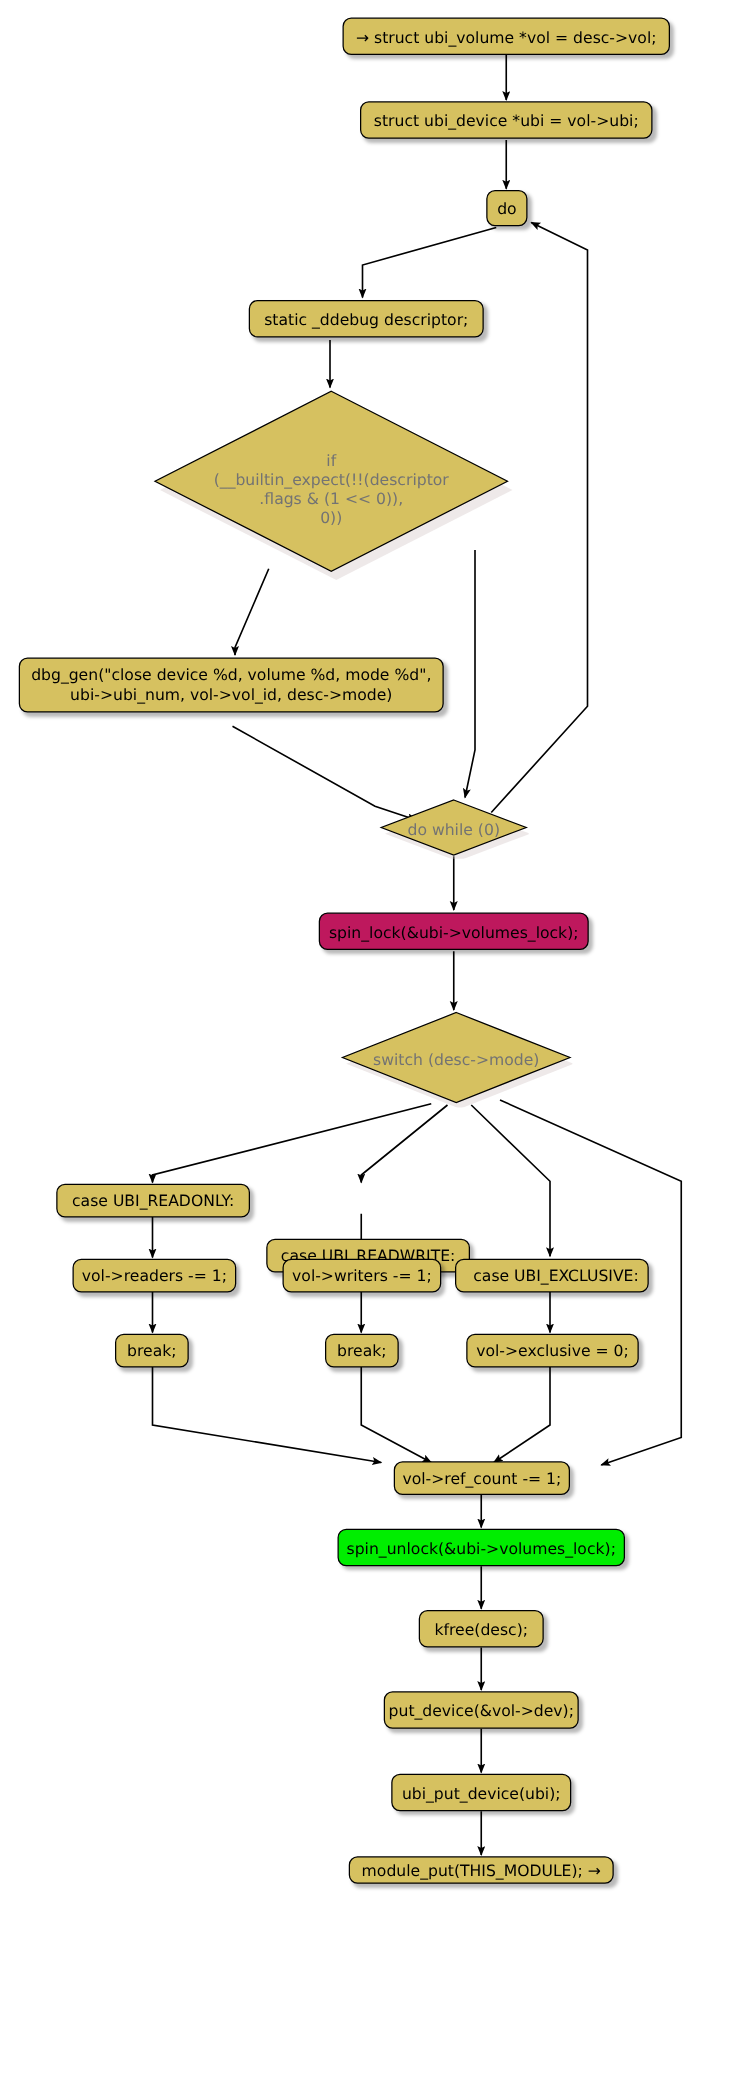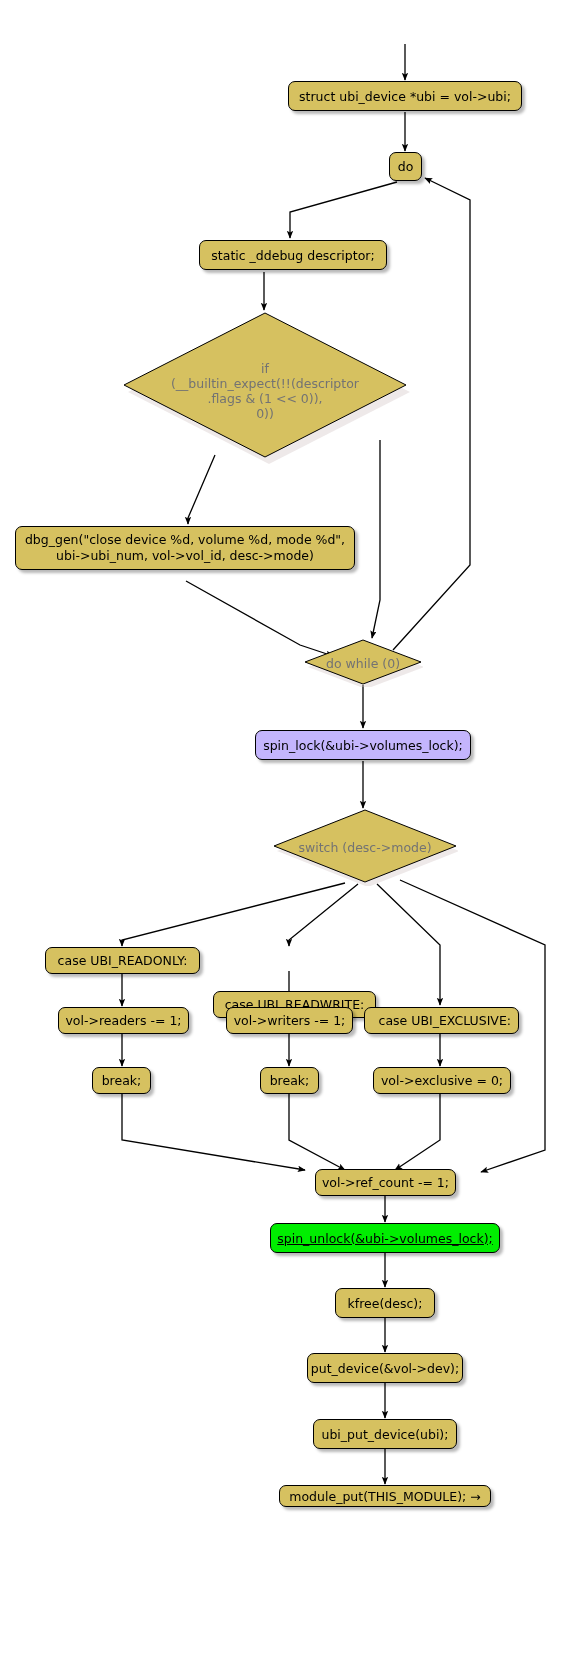--- a/index.html
+++ b/index.html
@@ -36,21 +36,21 @@
     border-radius: 7px;
     background: #d6c160;
     color: #000000;
     font-size: 12.5px;
     line-height: 15px;
     white-space: pre;
     box-shadow: 3px 3px 3px rgba(0,0,0,0.28);
     padding: 2px 7px;
   }
   .node.red {
-    background: #c4b5fd;
+    background: #be185d;
   }
   .node.green {
     background: #00ee00;
   }
   .diamond {
     position: absolute;
     display: flex;
     align-items: center;
     justify-content: center;
     text-align: center;
@@ -134,20 +134,23 @@
       <path d="M385,1253 L385,1287"></path>
 
       <path d="M385,1318 L385,1352"></path>
 
       <path d="M385,1383 L385,1418"></path>
 
       <path d="M385,1449 L385,1484"></path>
     </g>
   </svg>
 
+  <div class="node" style="left:274px; top:14px; width:262px; height:30px;">
+    <span>→ struct ubi_volume *vol = desc-&gt;vol;</span>
+  </div>
 
   <div class="node" style="left:288px; top:81px; width:234px; height:30px;">
     <span>struct ubi_device *ubi = vol-&gt;ubi;</span>
   </div>
 
   <div class="node" style="left:389px; top:152px; width:33px; height:29px;">
     <span>do</span>
   </div>
 
   <div class="node" style="left:199px; top:240px; width:188px; height:30px;">
@@ -219,21 +222,21 @@
   </div>
 
   <div class="node" style="left:260px; top:1067px; width:59px; height:27px;">
     <span>break;</span>
   </div>
 
   <div class="node" style="left:315px; top:1169px; width:141px; height:27px;">
     <span>vol-&gt;ref_count -= 1;</span>
   </div>
 
-  <div class="node green" style="left:270px; top:1223px; width:230px; height:30px;text-decoration:underline;">
+  <div class="node green" style="left:270px; top:1223px; width:230px; height:30px;">
     <span>spin_unlock(&amp;ubi-&gt;volumes_lock);</span>
   </div>
 
   <div class="node" style="left:335px; top:1288px; width:100px; height:30px;">
     <span>kfree(desc);</span>
   </div>
 
   <div class="node" style="left:307px; top:1353px; width:156px; height:30px;">
     <span>put_device(&amp;vol-&gt;dev);</span>
   </div>

